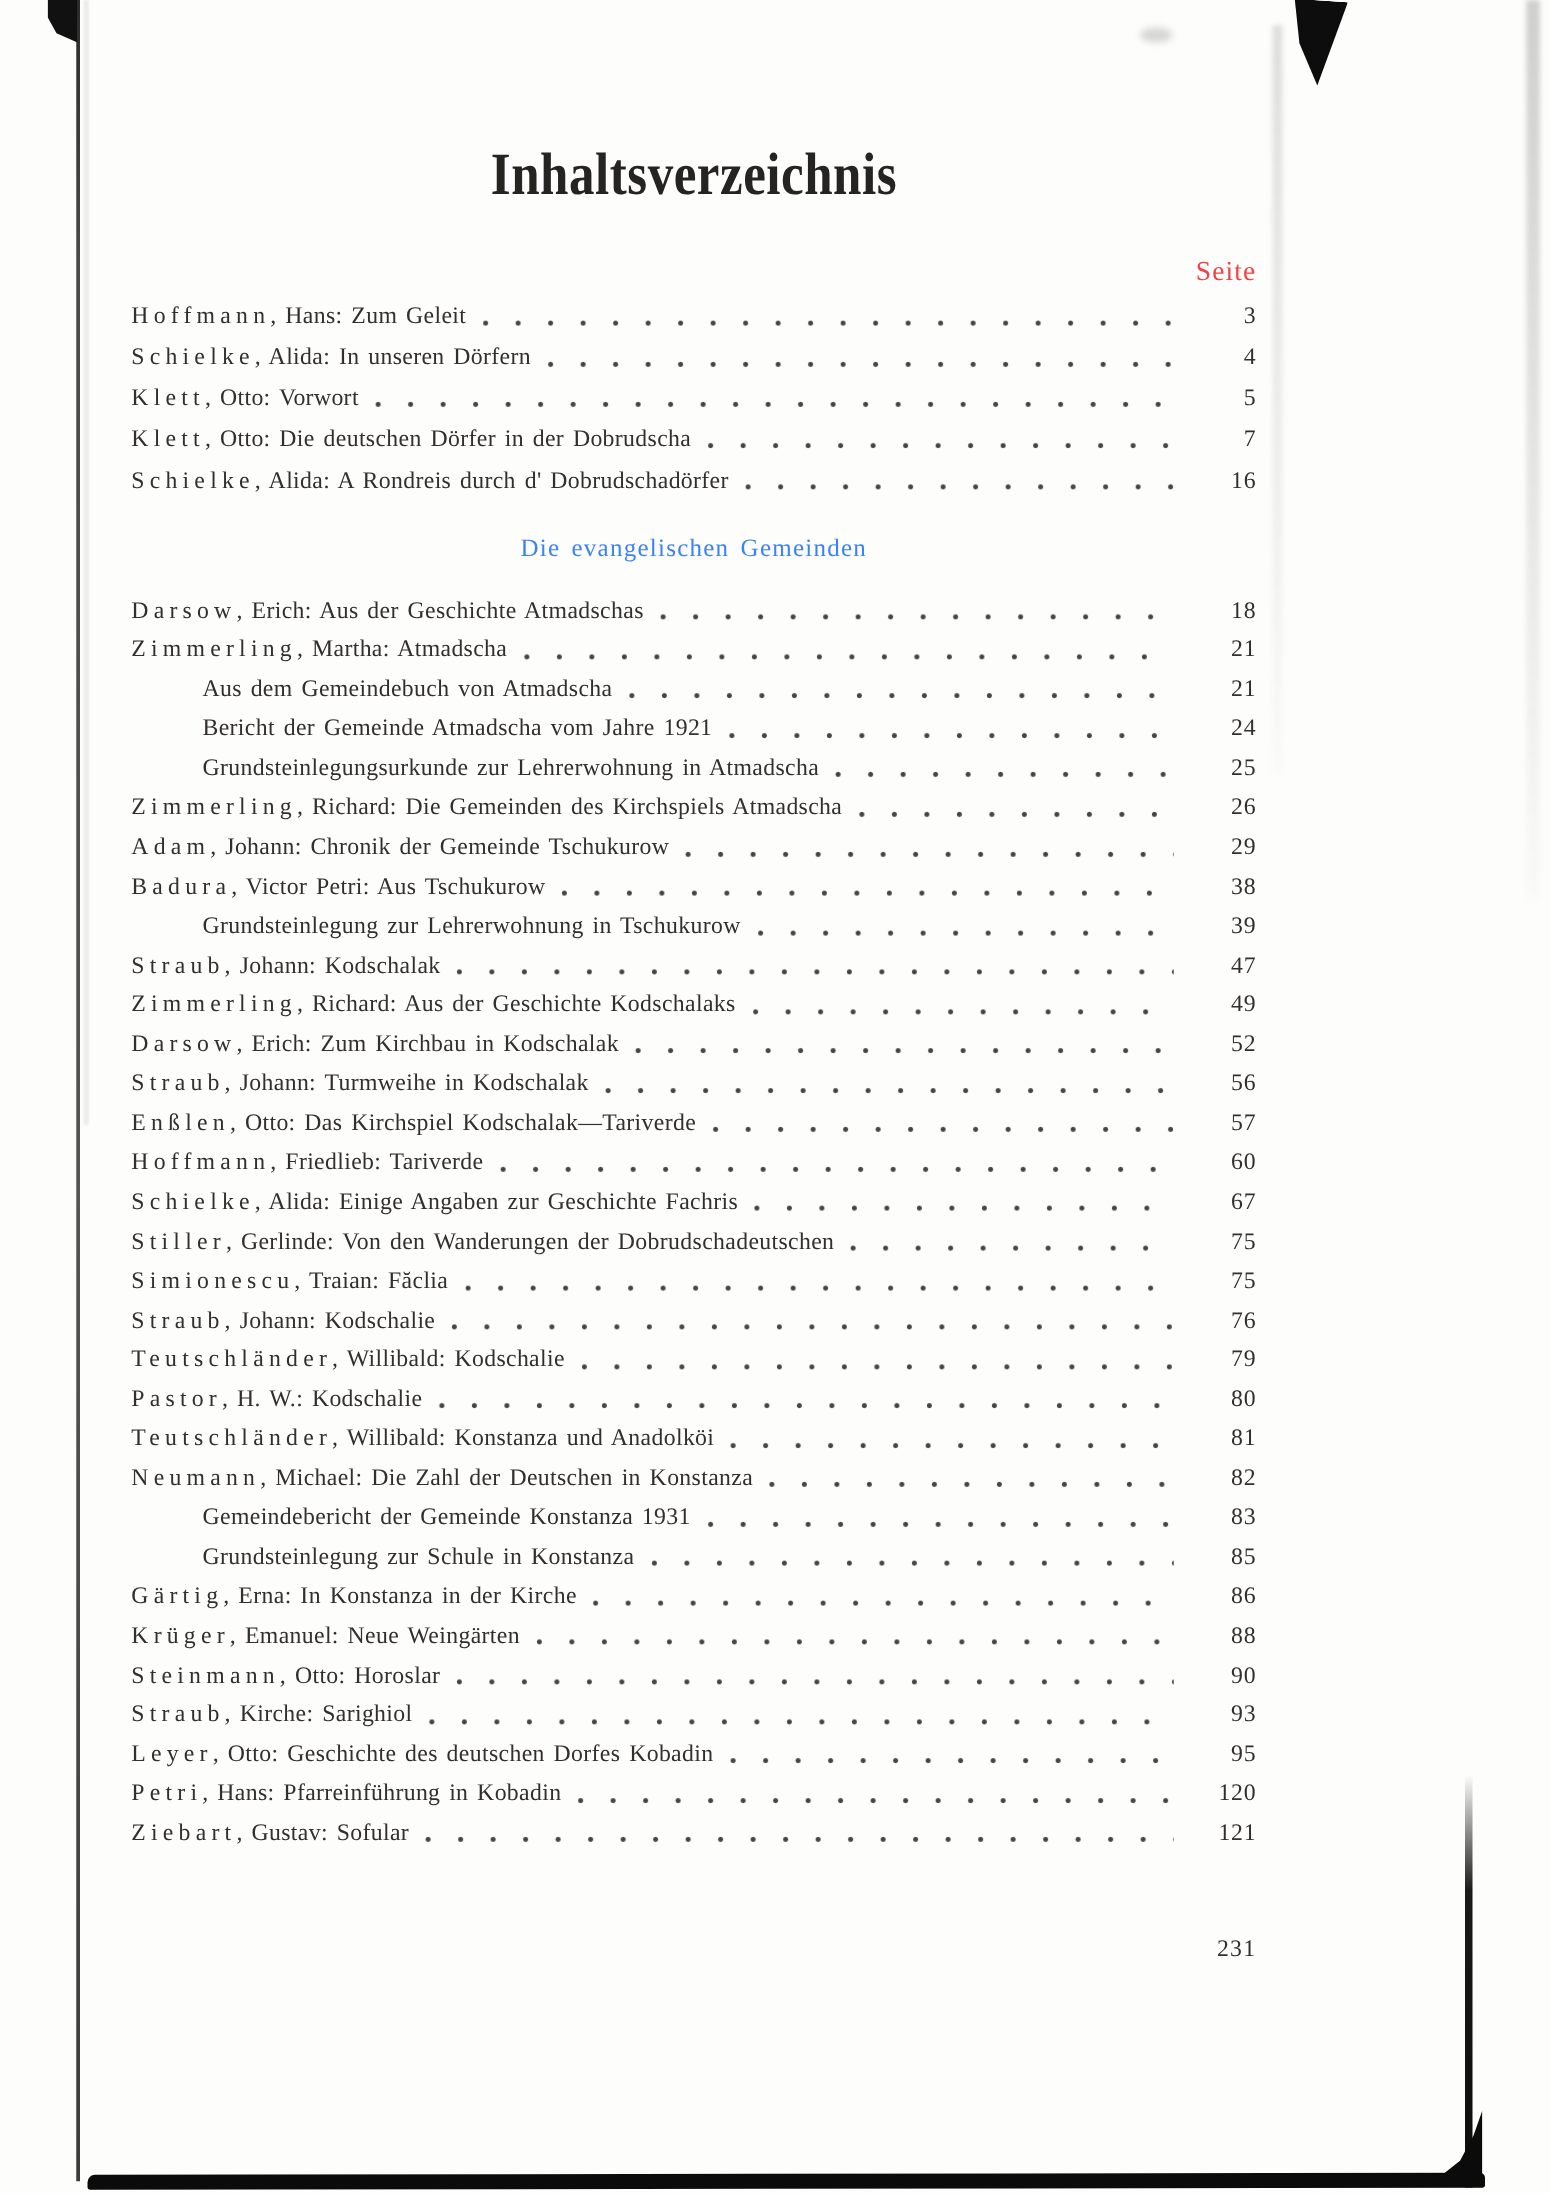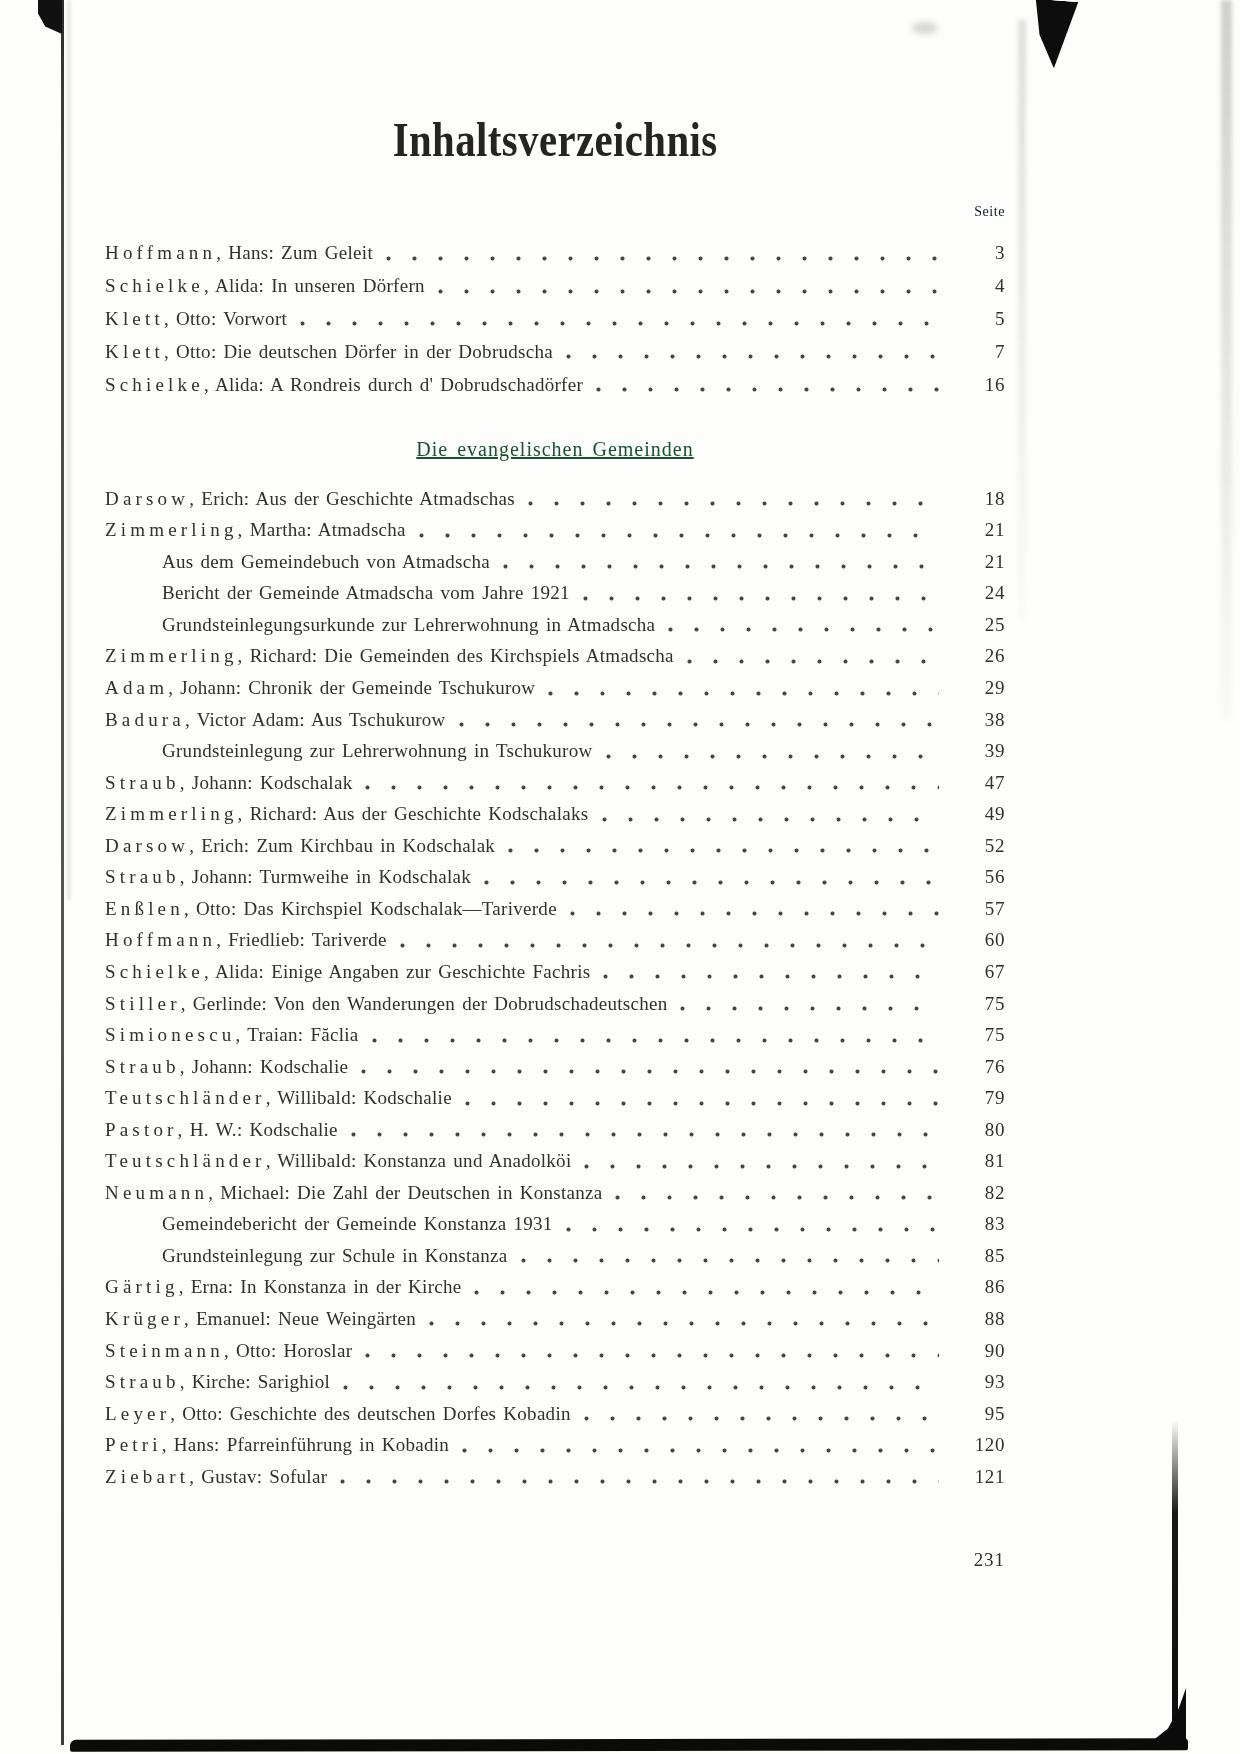--- a/index.html
+++ b/index.html
@@ -73,32 +73,32 @@
   .title-wrap { position: absolute; top: 112px; left: 0; width: 100%; text-align: center; }
   .title {
     display: inline-block;
     font-size: 48px; font-weight: bold; color: #262420;
     letter-spacing: 0.5px;
     transform: scaleX(0.85); transform-origin: center;
     white-space: nowrap;
   }
   .seite {
     position: absolute; top: 204px; right: 0;
-    font-size: 14px; letter-spacing: 0.04em; color: #0f172a;
+    font-size: 22px; letter-spacing: 0.04em; color: #ef4444;
   }
   .toc { position: absolute; top: 237px; left: 0; width: 100%; }
 
   .sec0 .row { height: 32.8px; }
   .sec1 .row { height: 31.55px; }
 
   .heading {
-    margin-top: 34px; height: 28px; line-height: 28px;
+    margin-top: 24px; height: 28px; line-height: 28px;
     text-align: center; font-size: 20px;
     letter-spacing: 0.05em; word-spacing: 3px;
-    color: #14532d; margin-bottom: 20px; text-decoration: underline;
+    color: #3b82f6; margin-bottom: 20px;
   }
 
   .row { display: flex; align-items: center; font-size: 19px; }
   .row .text { flex: 0 0 auto; white-space: pre; word-spacing: 2px; }
   .row.indent .text { padding-left: 57px; }
   .author { letter-spacing: 0.22em; }
   .rest { letter-spacing: 0.015em; }
   .dots {
     flex: 1 1 auto; min-width: 0;
     position: relative; top: 5px;
@@ -205,21 +205,21 @@
     <span class="pagenum">26</span>
   </div>
 
   <div class="row">
     <span class="text"><span class="author">Adam</span><span class="rest">, Johann: Chronik der Gemeinde Tschukurow</span></span>
     <span class="dots"></span>
     <span class="pagenum">29</span>
   </div>
 
   <div class="row">
-    <span class="text"><span class="author">Badura</span><span class="rest">, Victor Adam: Aus Tschukurow</span></span>
+    <span class="text"><span class="author">Badura</span><span class="rest">, Victor Petri: Aus Tschukurow</span></span>
     <span class="dots"></span>
     <span class="pagenum">38</span>
   </div>
 
   <div class="row indent">
     <span class="text"><span class="author"></span><span class="rest">Grundsteinlegung zur Lehrerwohnung in Tschukurow</span></span>
     <span class="dots"></span>
     <span class="pagenum">39</span>
   </div>
 

